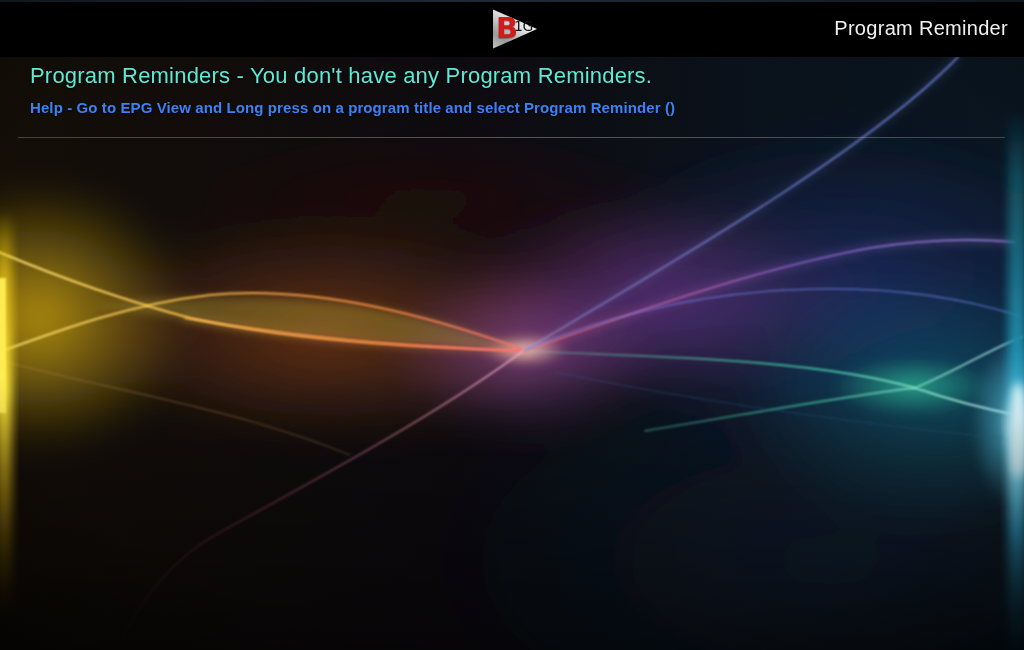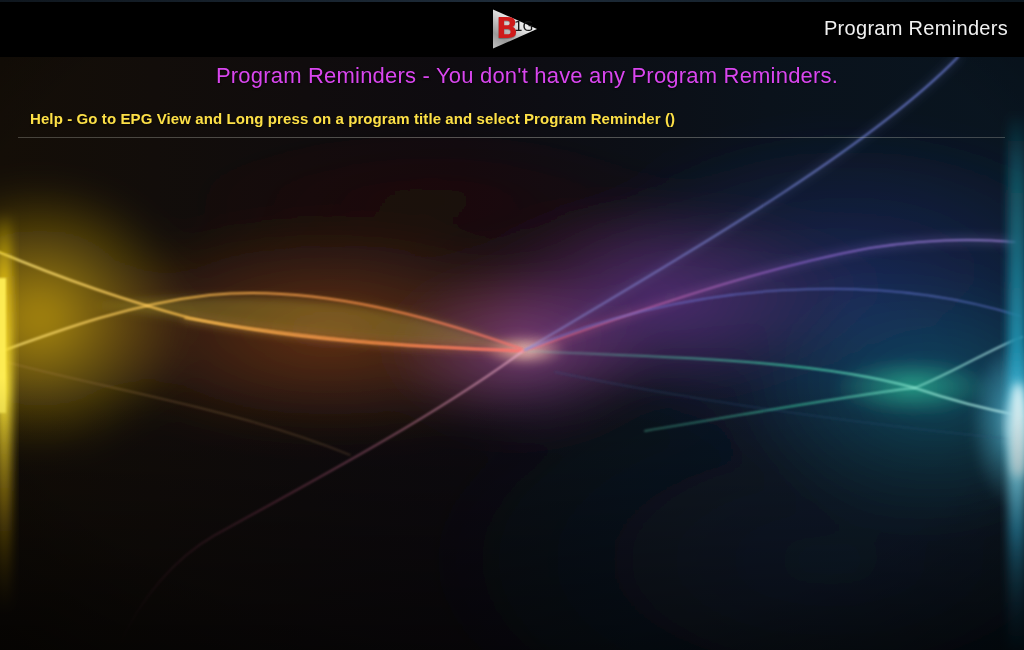--- a/index.html
+++ b/index.html
@@ -34,25 +34,25 @@
     color:#cf1b1b;font-family:"DejaVu Sans",sans-serif;text-shadow:0 1px 1px rgba(0,0,0,.3);
   }
   .logo .num{
     position:absolute;left:27px;top:9px;font-size:14px;font-weight:400;color:#161616;
     font-family:"DejaVu Sans",sans-serif;letter-spacing:-.5px;
   }
   
   .content{position:absolute;top:57px;left:0;right:0;bottom:0;z-index:3;}
   .heading{
     margin:5px 0 0 30px;font-size:22px;line-height:28px;font-weight:400;
-    color:#d946ef;letter-spacing:.2px;text-shadow:0 1px 2px rgba(0,0,0,.6);text-align:center;
+    color:#5eead4;letter-spacing:.2px;text-shadow:0 1px 2px rgba(0,0,0,.6);
   }
   .help{
-    margin:20px 0 0 30px;font-size:15px;line-height:18px;font-weight:700;
-    color:#fde047;letter-spacing:.1px;text-shadow:0 1px 2px rgba(0,0,0,.6);
+    margin:9px 0 0 30px;font-size:15px;line-height:18px;font-weight:700;
+    color:#3b82f6;letter-spacing:.1px;text-shadow:0 1px 2px rgba(0,0,0,.6);
   }
   .divider{
     position:absolute;top:80px;left:18px;right:19px;height:1px;
     background:linear-gradient(90deg,rgba(190,190,180,.30),rgba(205,205,195,.38) 50%,rgba(190,190,180,.30));
   }
 </style>
 </head>
 <body>
 
 <div class="stage">
@@ -221,21 +221,21 @@
     <rect x="0" y="0" width="1024" height="650" fill="url(#vigR)"></rect>
     <rect x="0" y="0" width="1024" height="650" fill="url(#vigV)"></rect>
   </svg>
 
   <header class="topbar">
     <div class="logo">
       <div class="tri"></div>
       <span class="b">B</span>
       <span class="num">1G</span>
     </div>
-    <div class="page-title">Program Reminders</div>
+    <div class="page-title">Program Reminder</div>
   </header>
 
   <main class="content">
     <h1 class="heading">Program Reminders - You don't have any Program Reminders.</h1>
     <div class="help">Help - Go to EPG View and Long press on a program title and select Program Reminder ()</div>
     <div class="divider"></div>
   </main>
 
 </div>
 

